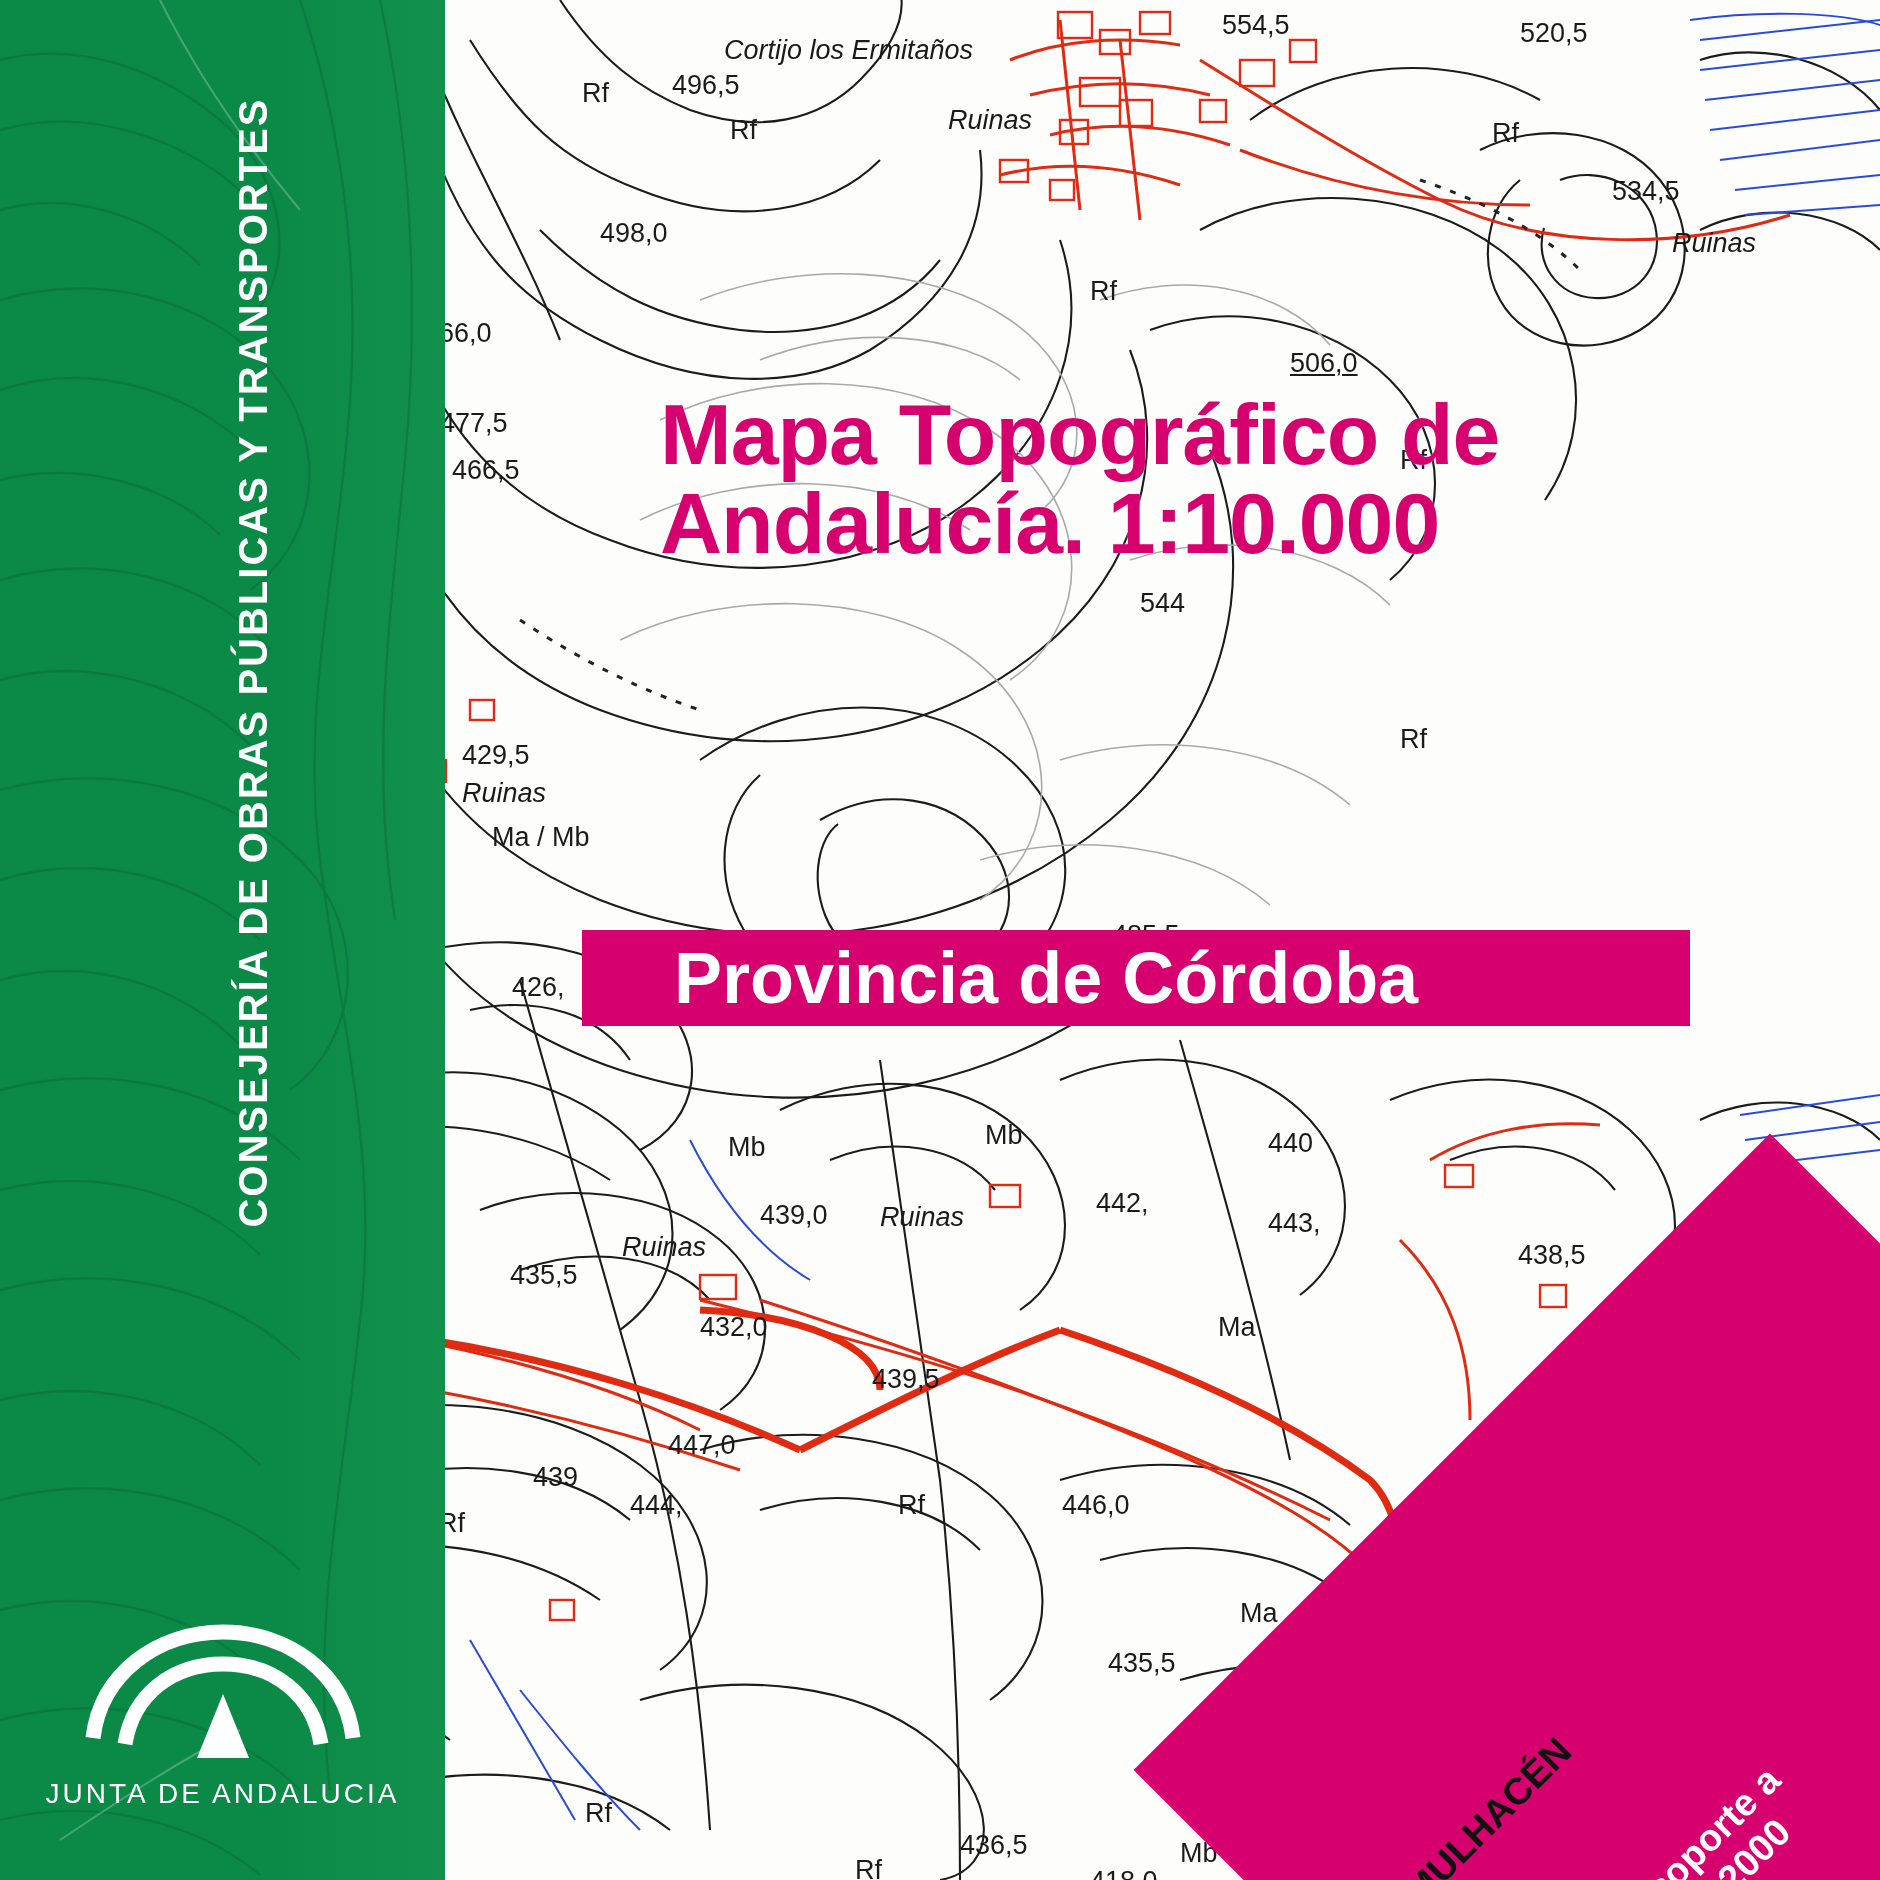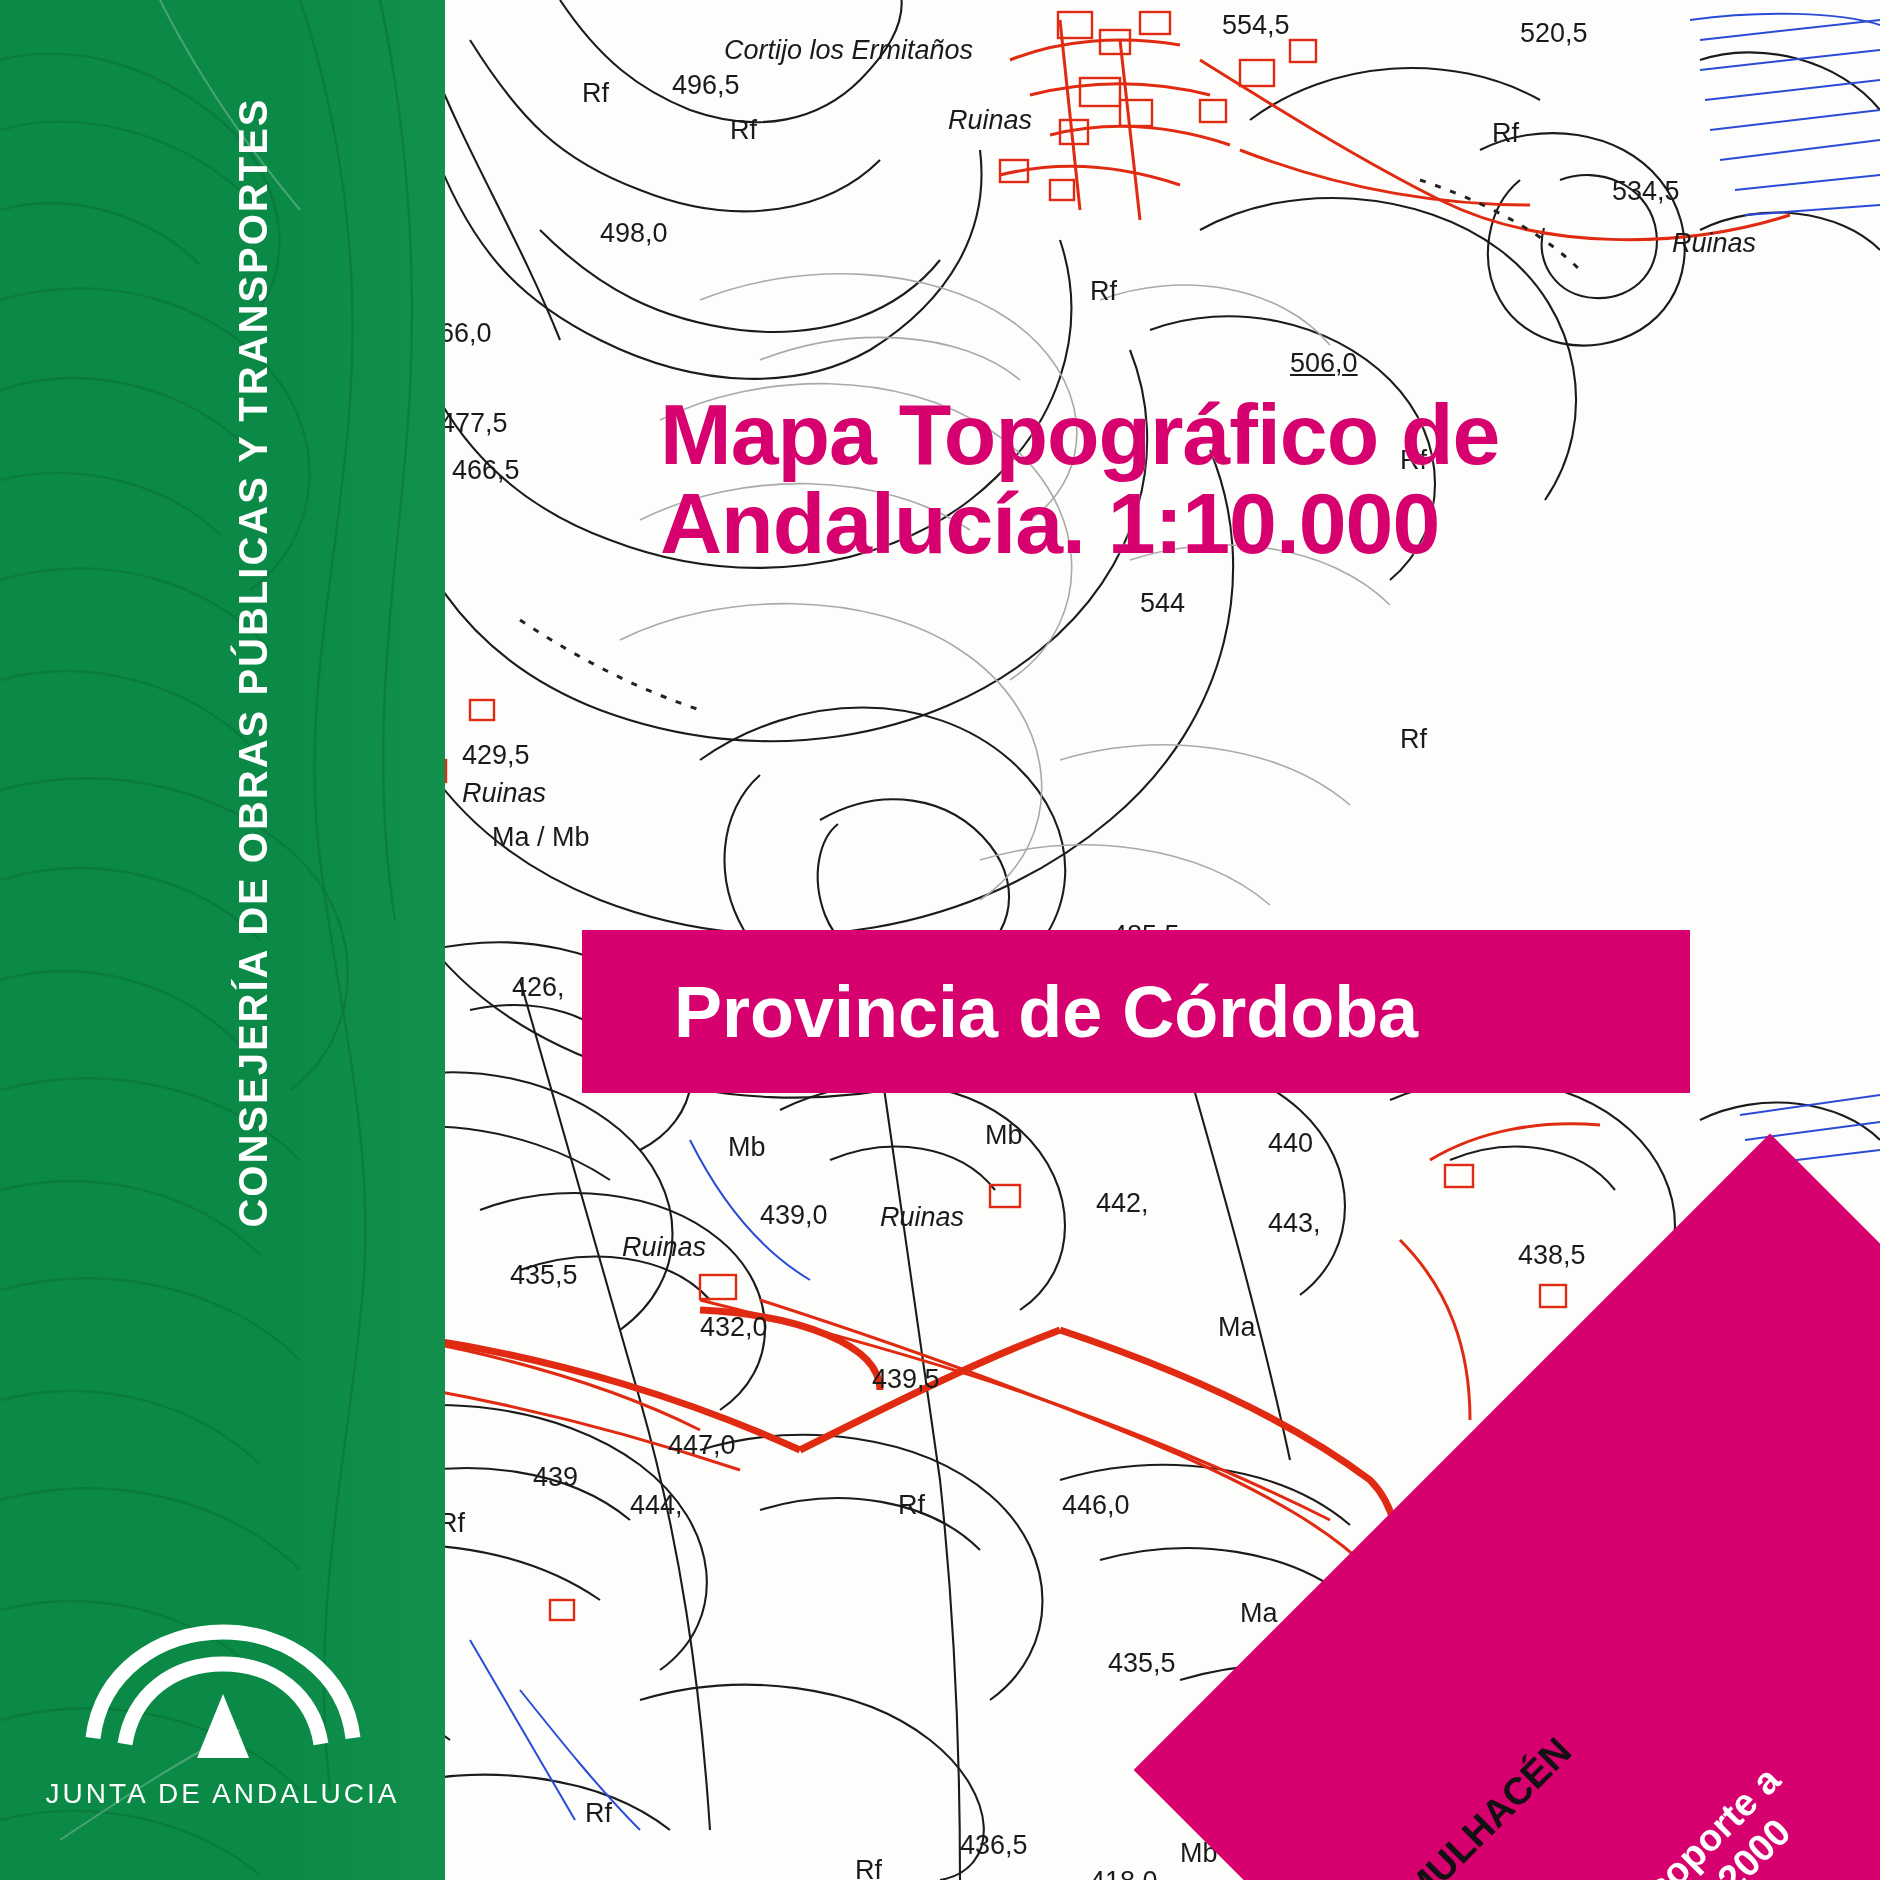--- a/index.html
+++ b/index.html
@@ -51,21 +51,21 @@
     text-shadow:0 0 2px rgba(255,255,255,.7);
   }
   .title-sub{
     position:absolute;left:660px;top:735px;width:1000px;
     color:#d6006e;
     font-size:50px;font-weight:bold;
     font-family:"Liberation Sans",sans-serif;
     text-shadow:0 0 2px rgba(255,255,255,.7);
   }
   .province-bar{
-    position:absolute;left:582px;top:930px;width:1108px;height:163px;
+    position:absolute;left:582px;top:930px;width:1108px;height:96px;
     background:#d6006e;
     display:flex;align-items:center;
   }
   .province-bar span{
     color:#ffffff;font-size:72px;font-weight:bold;margin-left:92px;
     font-family:"Liberation Sans",sans-serif;
   }
 
   
   .corner{

